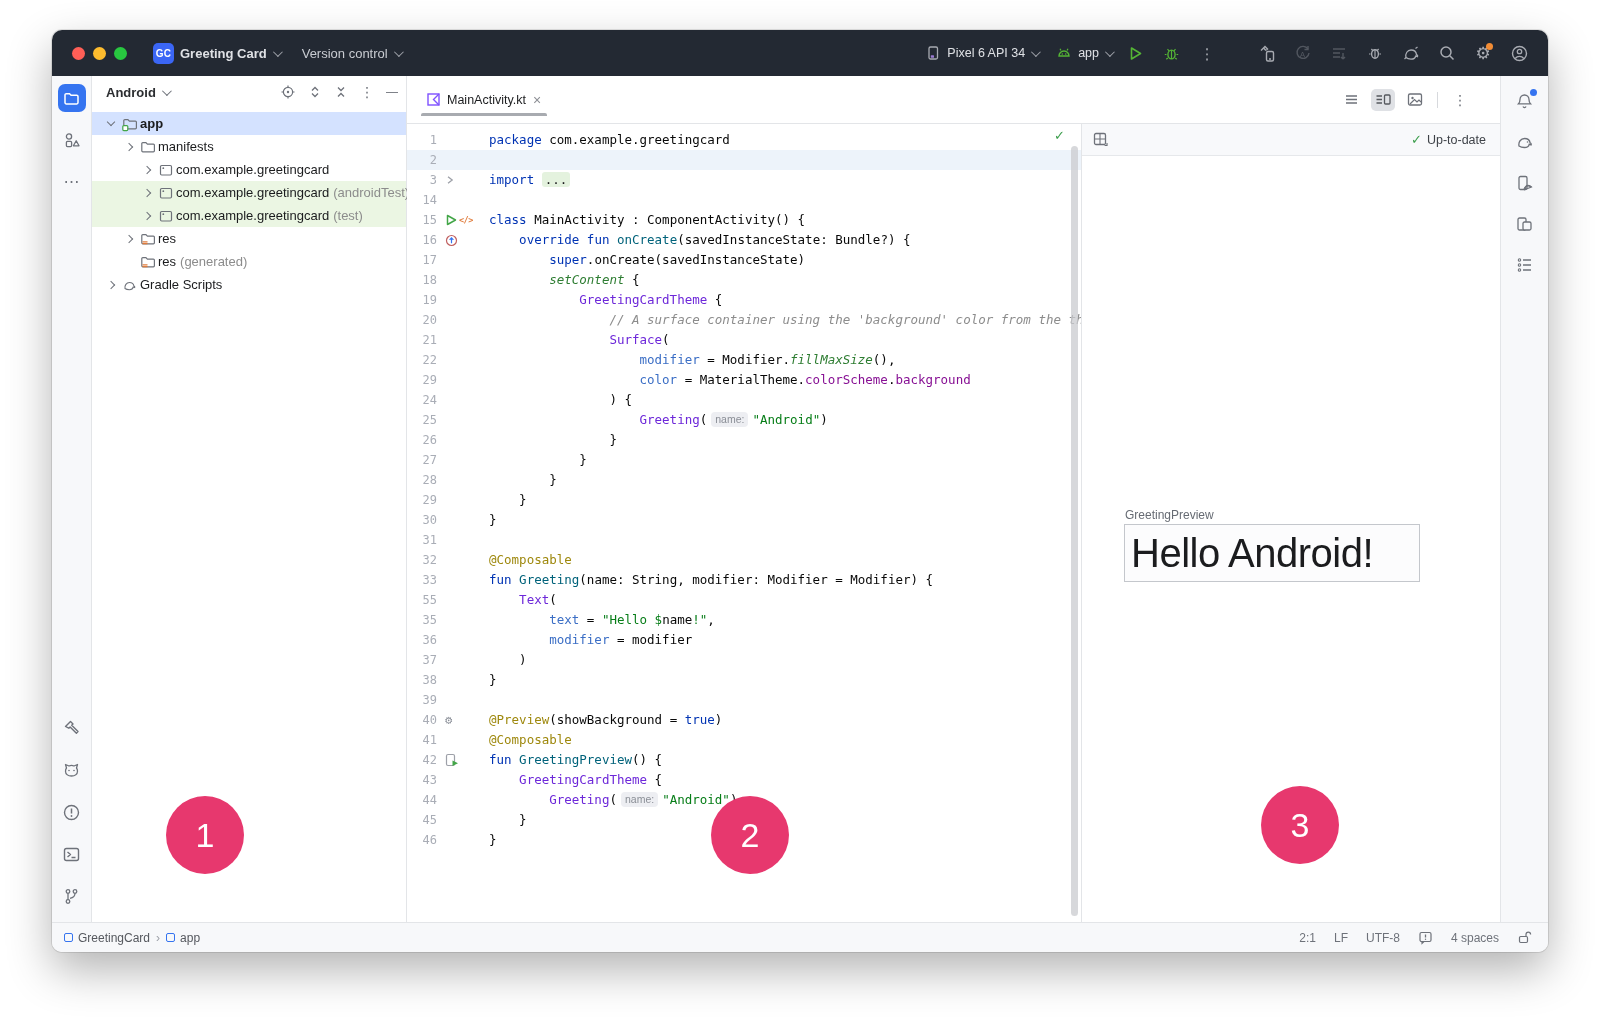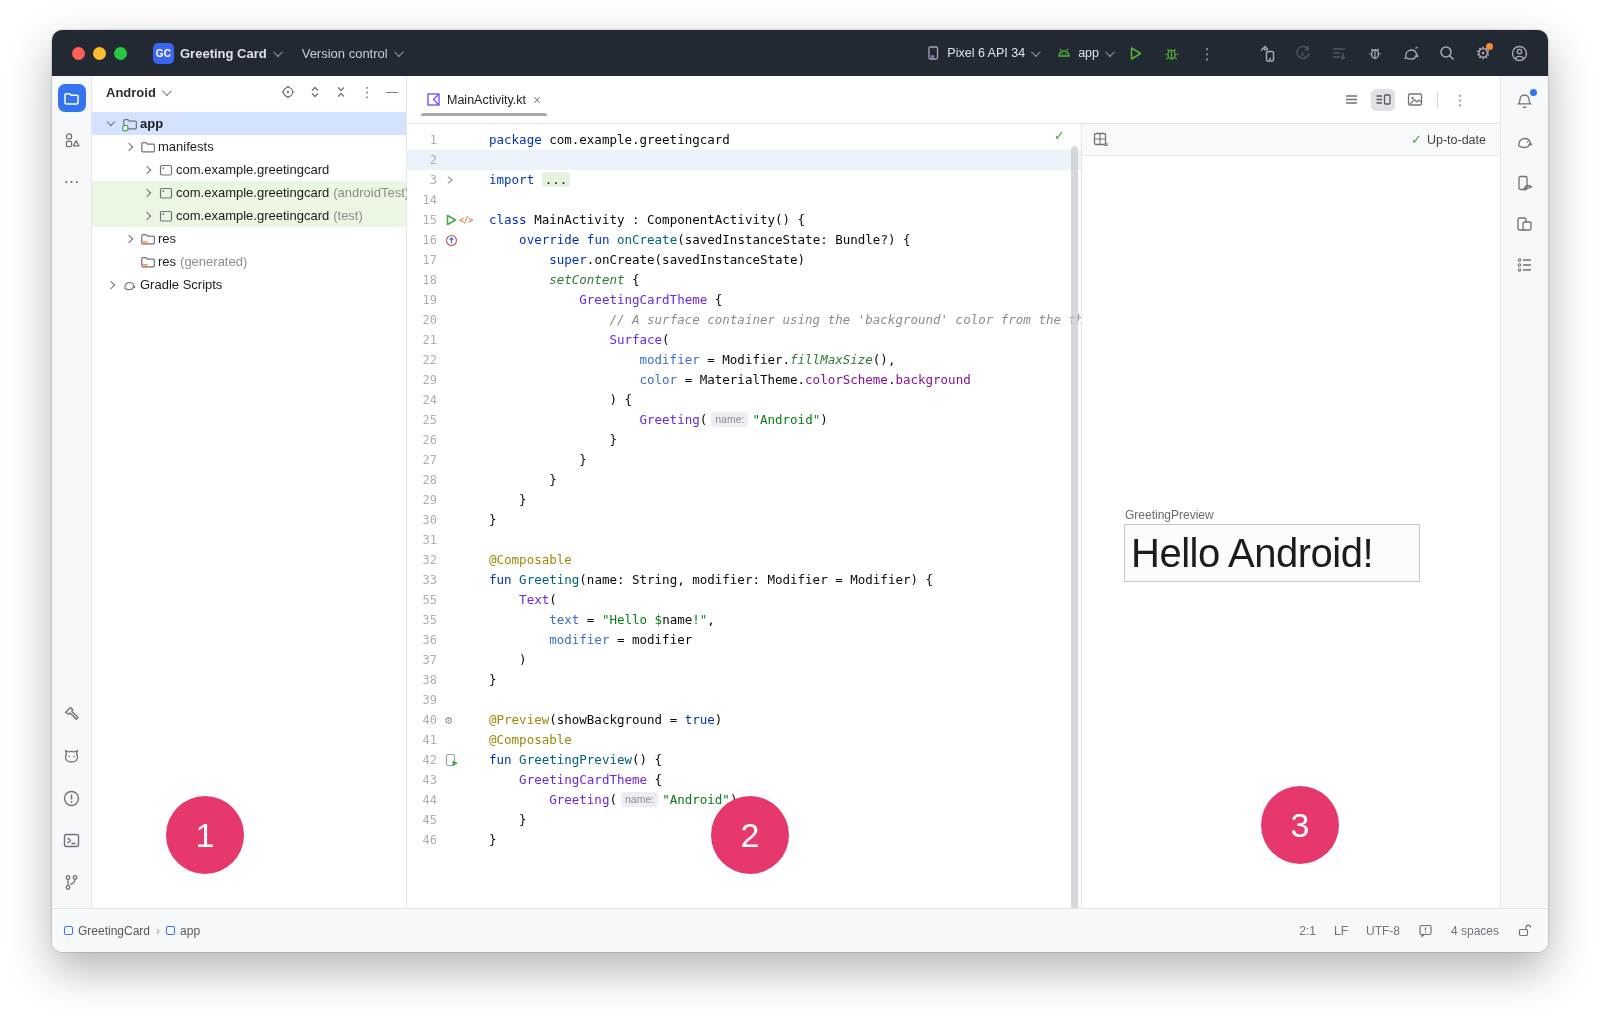--- a/index.html
+++ b/index.html
@@ -100,21 +100,21 @@
   .pv-box { position:absolute; left:42px; top:368px; width:296px; height:58px; background:#FCFCFD; border:1px solid #C4C7CC;
             display:flex; align-items:center; padding-left:6px; overflow:hidden; }
   .pv-hello { font-size:40px; color:#1B1C1E; white-space:nowrap; letter-spacing:-0.5px; }
 
   
   .actbar-r { width:48px; background:#F7F8FA; border-left:1px solid #E3E5E8; display:flex; flex-direction:column;
               align-items:center; padding-top:12px; gap:15px; flex:0 0 auto; }
   .ricon { width:26px; height:26px; display:flex; align-items:center; justify-content:center; position:relative; border-radius:5px; }
 
   
-  .statusbar { height:44px; background:#F7F8FA; border-top:1px solid #E3E5E8; display:flex; align-items:center;
+  .statusbar { height:30px; background:#F7F8FA; border-top:1px solid #E3E5E8; display:flex; align-items:center;
                padding:0 16px 0 12px; font-size:12px; color:#55585E; flex:0 0 auto; }
   .crumbs { display:flex; align-items:center; gap:6px; }
   .crumb { display:flex; align-items:center; gap:5px; }
   .crumb-sq { width:9px; height:9px; border:1.5px solid #3574F0; border-radius:2px; display:inline-block; }
   .crumb-sep { color:#9DA0A8; }
   .sb-right { margin-left:auto; display:flex; align-items:center; gap:18px; color:#6E727A; }
 
   
   .marker { position:absolute; width:78px; height:78px; border-radius:50%; background:#E7386E; color:#fff;
             display:flex; align-items:center; justify-content:center; font-size:34px; font-weight:500; }

